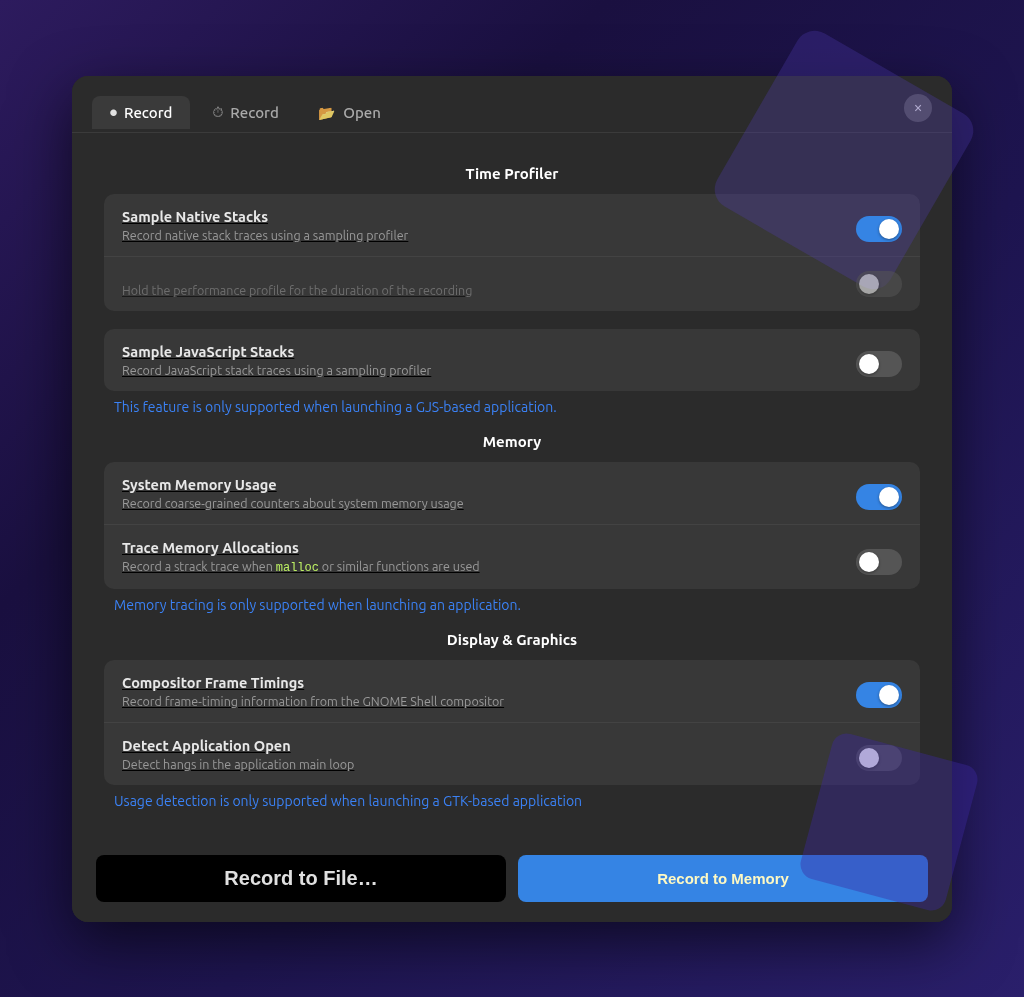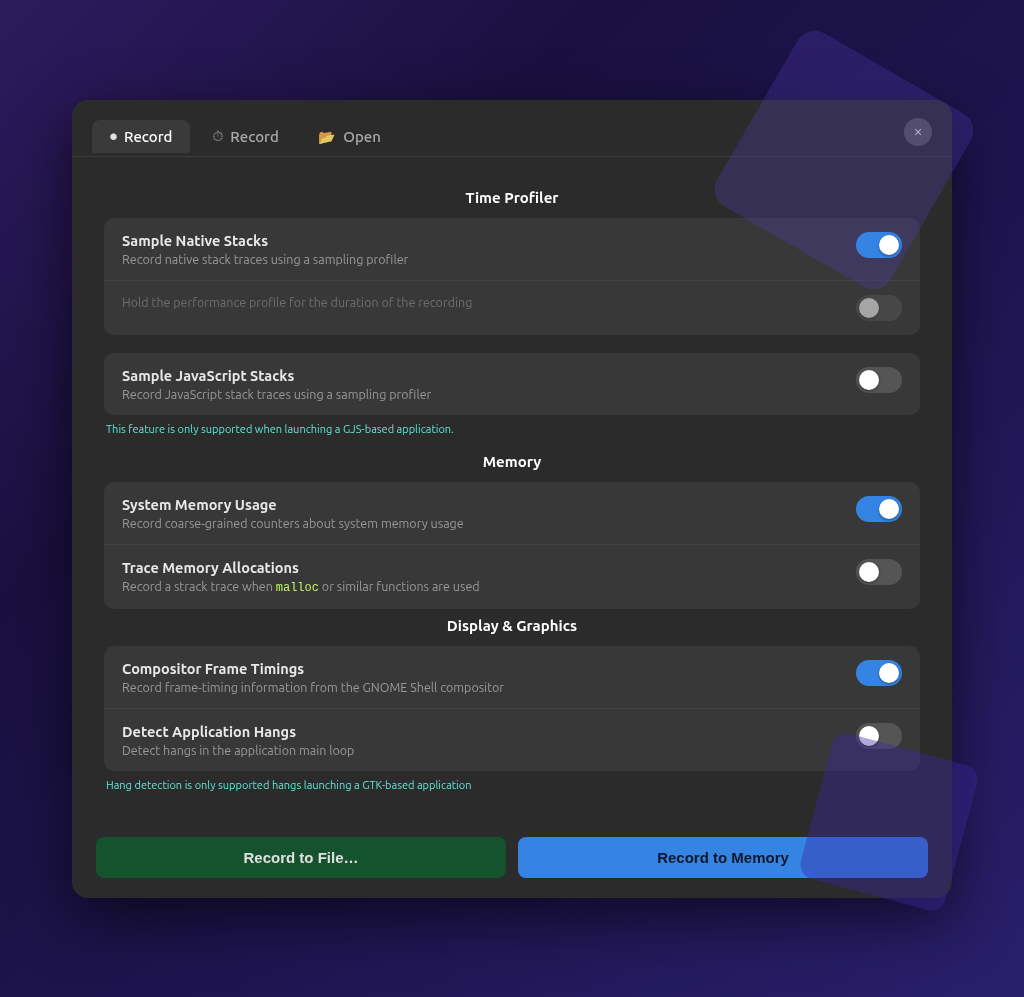--- a/index.html
+++ b/index.html
@@ -123,24 +123,25 @@
 
     .card {
       background: #383838;
       border-radius: 10px;
       margin-bottom: 4px;
       overflow: hidden;
     }
 
     .card-item {
       display: flex;
-      align-items: flex-start;
+      align-items: flex-end;
       justify-content: space-between;
       padding: 14px 18px;
       border-bottom: 1px solid rgba(255,255,255,0.06);
+      text-decoration: underline;
     }
 
     .card-item:last-child {
       border-bottom: none;
     }
 
     .card-item.disabled {
       opacity: 0.55;
     }
 
@@ -210,52 +211,52 @@
 
     .toggle-track.on .toggle-thumb {
       left: 23px;
     }
 
     .toggle-track.off .toggle-thumb {
       left: 3px;
     }
 
     .note {
-      font-size: 11px;
-      color: #5eead4;
-      margin: 8px 0 18px 0;
+      font-size: 14px;
+      color: #3b82f6;
+      margin: 8px 0 18px 8px;
       padding: 0 2px;
     }
 
     .footer {
       display: flex;
       gap: 0;
       padding: 16px 24px 20px 24px;
       background: #2b2b2b;
     }
 
     .btn-file {
       flex: 1;
       padding: 12px;
-      background: #14532d;
+      background: #000000;
       color: #e0e0e0;
       border: none;
       border-radius: 8px;
-      font-size: 15px;
+      font-size: 20px;
       font-weight: 600;
       cursor: pointer;
       margin-right: 12px;
       transition: background 0.15s;
     }
 
     .btn-memory {
       flex: 1;
       padding: 12px;
       background: #3584e4;
-      color: #0f172a;
+      color: #fef9c3;
       border: none;
       border-radius: 8px;
       font-size: 15px;
       font-weight: 600;
       cursor: pointer;
       transition: background 0.15s;
     }
 
     .section-gap {
       margin-top: 18px;
@@ -350,49 +351,50 @@
           <span class="item-desc">Record a strack trace when <code>malloc</code> or similar functions are used</span>
         </div>
         <label class="toggle">
           <input type="checkbox" style="">
           <div class="toggle-track off">
             <div class="toggle-thumb"></div>
           </div>
         </label>
       </div>
     </div>
+    <p class="note">Memory tracing is only supported when launching an application.</p>
 
     <p class="section-title">Display &amp; Graphics</p>
     <div class="card">
       <div class="card-item">
         <div class="item-text">
           <span class="item-title">Compositor Frame Timings</span>
           <span class="item-desc">Record frame-timing information from the GNOME Shell compositor</span>
         </div>
         <label class="toggle">
           <input type="checkbox" checked="" style="">
           <div class="toggle-track on">
             <div class="toggle-thumb"></div>
           </div>
         </label>
       </div>
       <div class="card-item">
         <div class="item-text">
-          <span class="item-title">Detect Application Hangs</span>
+          <span class="item-title">Detect Application Open</span>
           <span class="item-desc">Detect hangs in the application main loop</span>
         </div>
         <label class="toggle">
           <input type="checkbox" style="">
           <div class="toggle-track off">
             <div class="toggle-thumb"></div>
           </div>
         </label>
       </div>
     </div>
-    <p class="note">Hang detection is only supported hangs launching a GTK-based application</p>
+    <p class="note">Usage detection is only supported when launching a GTK-based application</p>
 
     <div style="height: 12px;"></div>
   </div>
 
   <div class="footer">
     <button class="btn-file">Record to File…</button>
     <button class="btn-memory">Record to Memory</button>
   </div>
 </div>
 

